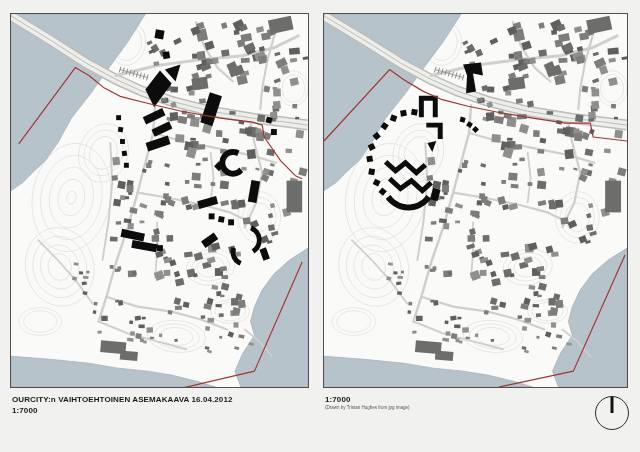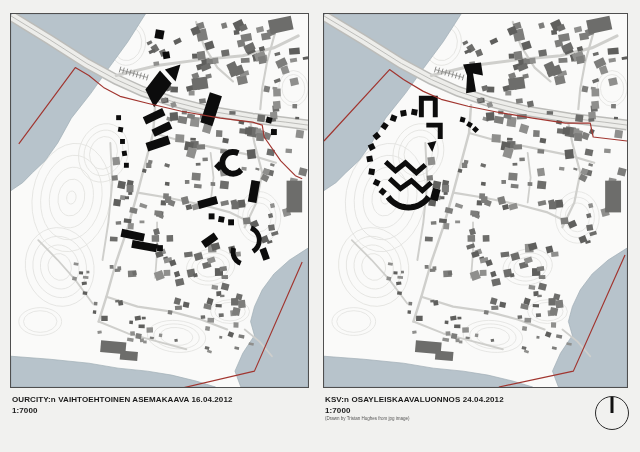--- a/index.html
+++ b/index.html
@@ -742,21 +742,20 @@
         </g>
       </svg>
   </div>
 
   <div class="caption" style="left:12px;">
     <div>OURCITY:n VAIHTOEHTOINEN ASEMAKAAVA 16.04.2012</div>
     <div>1:7000</div>
   </div>
 
   <div class="caption" style="left:325px;">
-    <div>KSV:n OSAYLEISKAAVALUONNOS 24.04.2012</div>
     <div>1:7000</div>
     <div class="credit">(Drawn by Tristan Hughes from jpg image)</div>
   </div>
 
   <div class="north">
     <span class="north-bar"></span>
   </div>
 
 </div>
 

